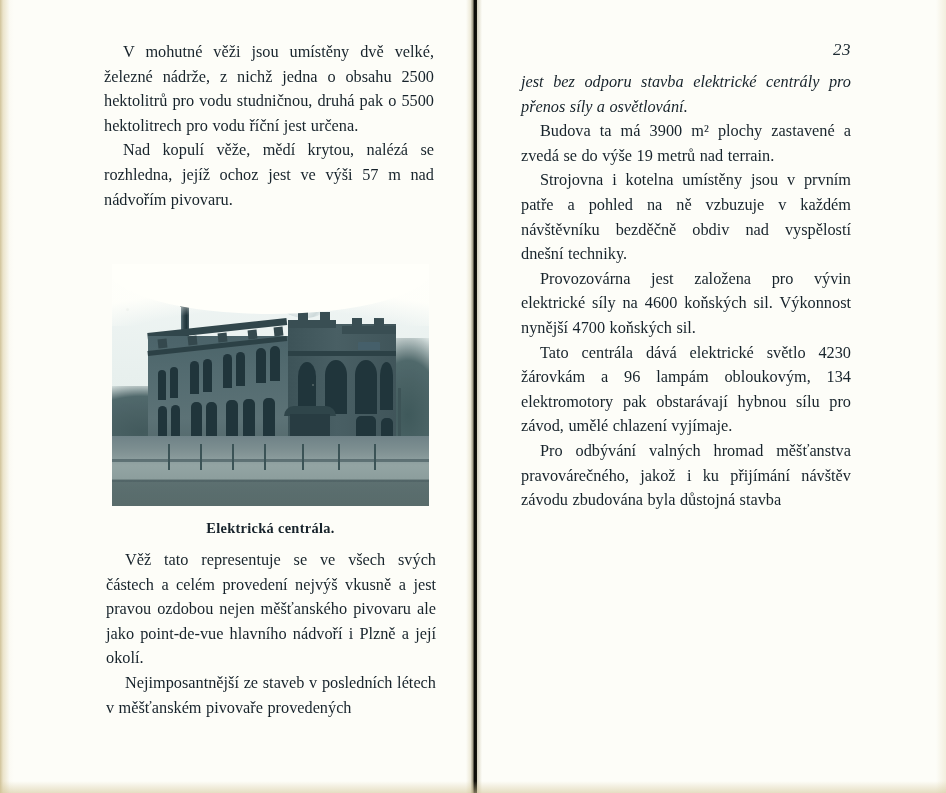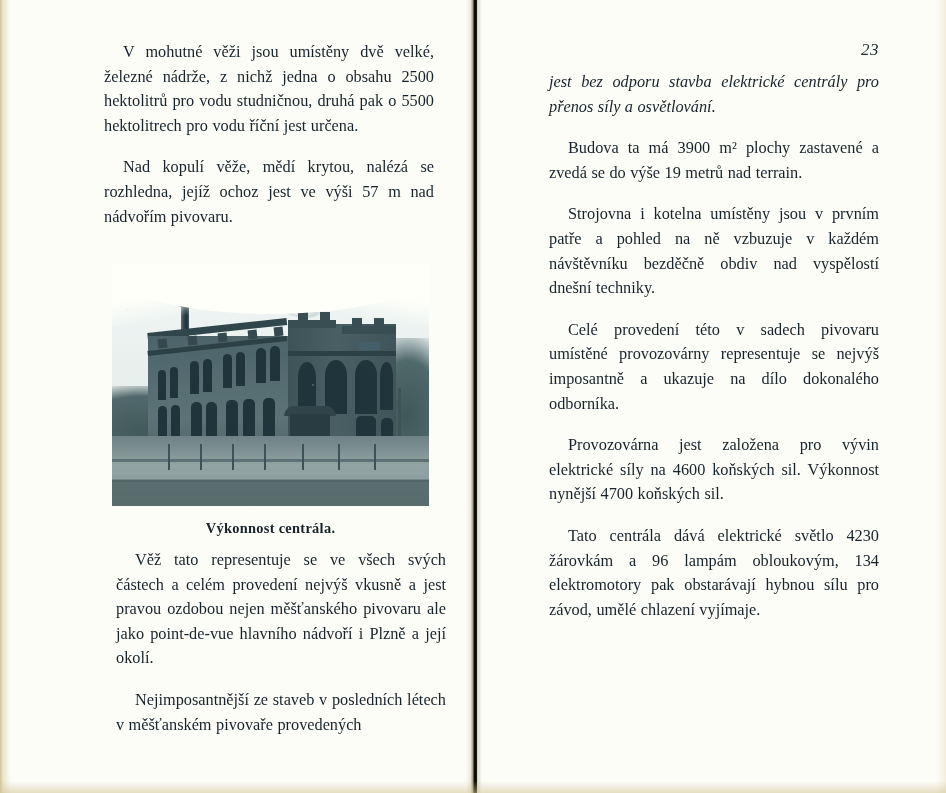--- a/index.html
+++ b/index.html
@@ -67,21 +67,21 @@
     background: #0d0d08;
     opacity: .92;
   }
 
   
   .col {
     position: absolute;
     color: #17232b;
   }
   .col-left  { left: 104px; top: 40px; width: 330px; }
-  .col-right { left: 549px; top: 40px; width: 330px; }
+  .col-right { left: 521px; top: 40px; width: 330px; }
 
   .folio {
     font-style: italic;
     font-size: 17px;
     letter-spacing: .5px;
     color: #1d2a32;
     height: 30px;
   }
   .folio-left  { text-align: left; }
   .folio-right { text-align: right; }
@@ -89,21 +89,21 @@
   .para {
     font-size: 16.3px;
     line-height: 24.6px;
     text-align: justify;
     text-align-last: left;
     text-indent: 19px;
     margin: 0;
     color: #17232b;
     word-spacing: .4px;
   }
-  .para + .para { margin-top: 17px; }
+  .para + .para { margin-top: 0; }
   .para.noindent { text-indent: 0; font-style: italic; }
 
   
   .figure {
     position: absolute;
     left: 112px;
     top: 264px;
     width: 317px;
   }
   .photo {
@@ -393,36 +393,36 @@
       <div class="fence-post" style="left:226px;"></div>
       <div class="fence-post" style="left:262px;"></div>
 
       <div class="speck" style="left:14px;  top:44px;  width:3px; height:3px;"></div>
       <div class="speck" style="left:276px; top:32px;  width:3px; height:3px;"></div>
       <div class="speck" style="left:200px; top:120px; width:2px; height:2px;"></div>
 
       <div class="arch-mask"></div>
       <div class="arch-soft"></div>
     </div>
-    <div class="caption">Výkonnost centrála.</div>
+    <div class="caption">Elektrická centrála.</div>
   </div>
 
-  <div class="col" style="left:116px; top:548px; width:330px;">
+  <div class="col" style="left:106px; top:548px; width:330px;">
     <p class="para">Věž tato representuje se ve všech svých částech a celém provedení nejvýš vkusně a jest pravou ozdobou nejen měšťanského pivovaru ale jako point-de-vue hlavního nádvoří i Plzně a její okolí.</p>
     <p class="para">Nejimposantnější ze staveb v posledních létech v měšťanském pivovaře provedených</p>
   </div>
 
   <div class="col col-right">
     <div class="folio folio-right">23</div>
     <p class="para noindent">jest bez odporu stavba elektrické centrály pro přenos síly a osvětlování.</p>
     <p class="para">Budova ta má 3900 m² plochy zastavené a zvedá se do výše 19 metrů nad terrain.</p>
     <p class="para">Strojovna i kotelna umístěny jsou v prvním patře a pohled na ně vzbuzuje v každém návštěvníku bezděčně obdiv nad vyspělostí dnešní techniky.</p>
-    <p class="para">Celé provedení této v sadech pivovaru umístěné provozovárny representuje se nejvýš imposantně a ukazuje na dílo dokonalého odborníka.</p>
     <p class="para">Provozovárna jest založena pro vývin elektrické síly na 4600 koňských sil. Výkonnost nynější 4700 koňských sil.</p>
     <p class="para">Tato centrála dává elektrické světlo 4230 žárovkám a 96 lampám obloukovým, 134 elektromotory pak obstarávají hybnou sílu pro závod, umělé chlazení vyjímaje.</p>
+    <p class="para">Pro odbývání valných hromad měšťanstva pravovárečného, jakož i ku přijímání návštěv závodu zbudována byla důstojná stavba</p>
   </div>
 
   <div class="gutter"></div>
   <div class="gutter-line"></div>
   <div class="edge-tint-left"></div>
   <div class="edge-tint-right"></div>
   <div class="edge-tint-bottom"></div>
 </div>
 
 </body></html>

